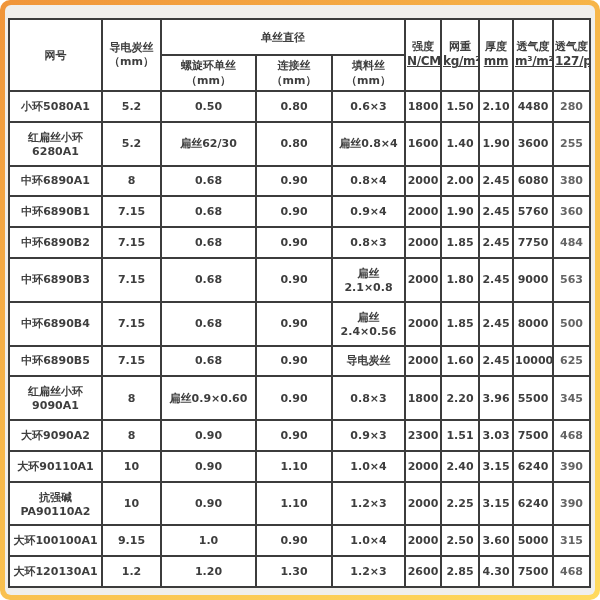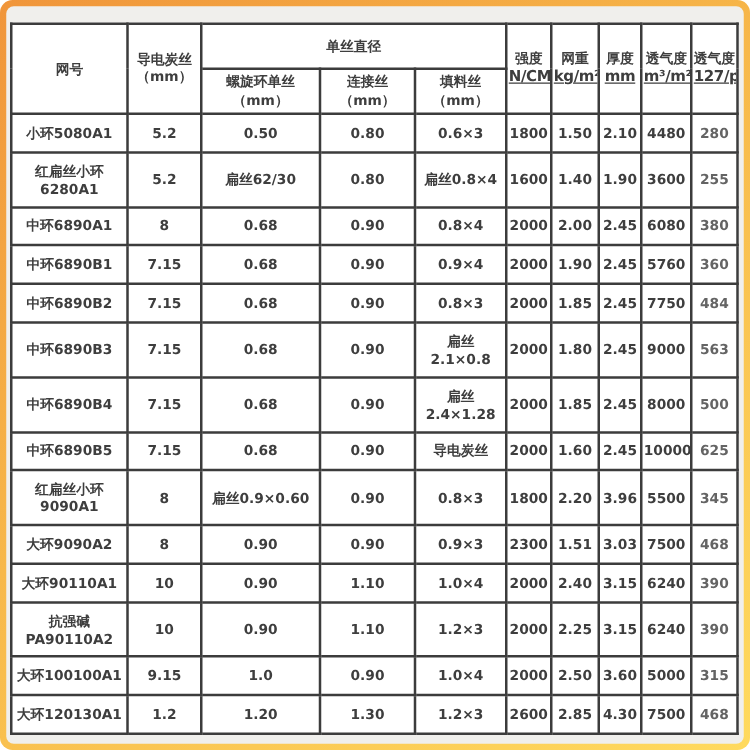--- a/index.html
+++ b/index.html
@@ -152,21 +152,21 @@
     <td>1.80</td>
     <td>2.45</td>
     <td>9000</td>
     <td>563</td>
   </tr>
           <tr>
     <td>中环6890B4</td>
     <td>7.15</td>
     <td>0.68</td>
     <td>0.90</td>
-    <td>扁丝2.4×1.28</td>
+    <td>扁丝2.4×0.56</td>
     <td>2000</td>
     <td>1.85</td>
     <td>2.45</td>
     <td>8000</td>
     <td>500</td>
   </tr>
           <tr>
     <td>中环6890B5</td>
     <td>7.15</td>
     <td>0.68</td>

